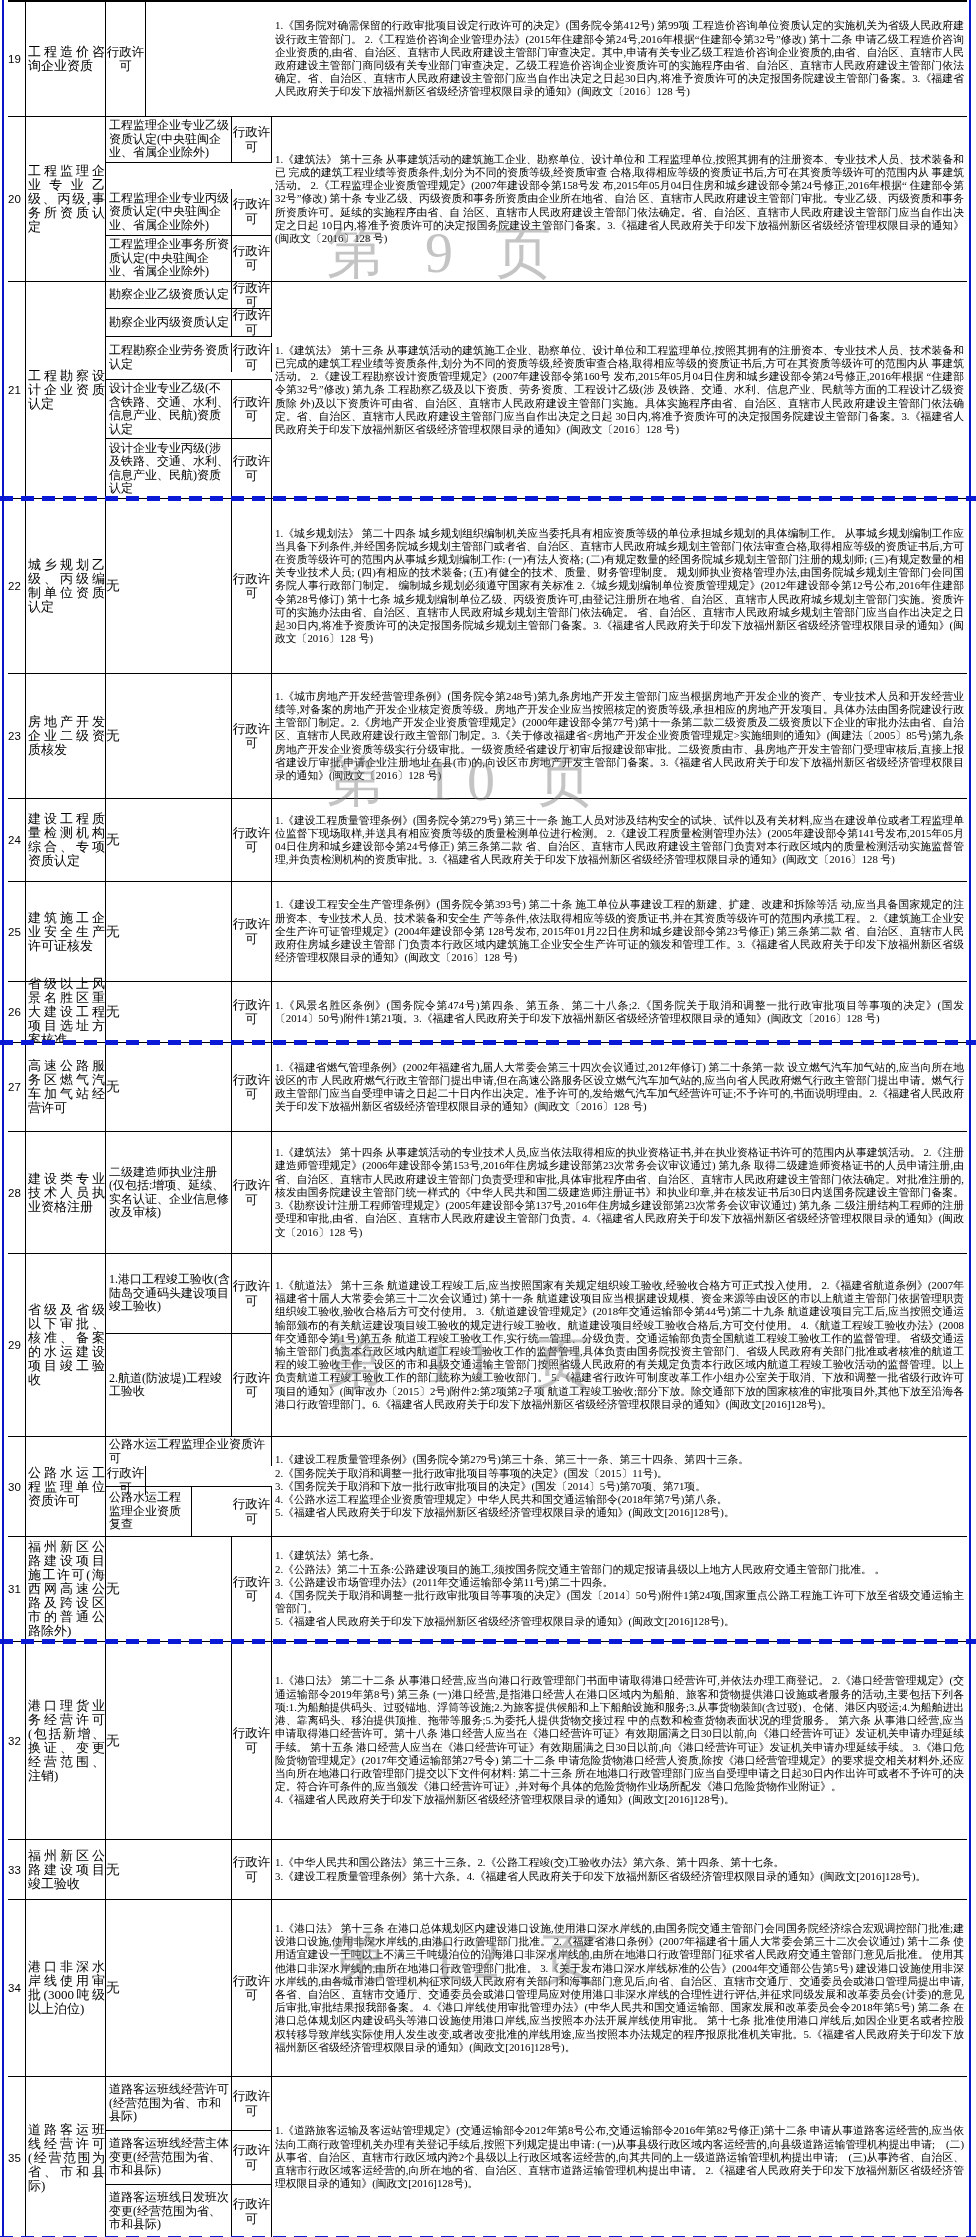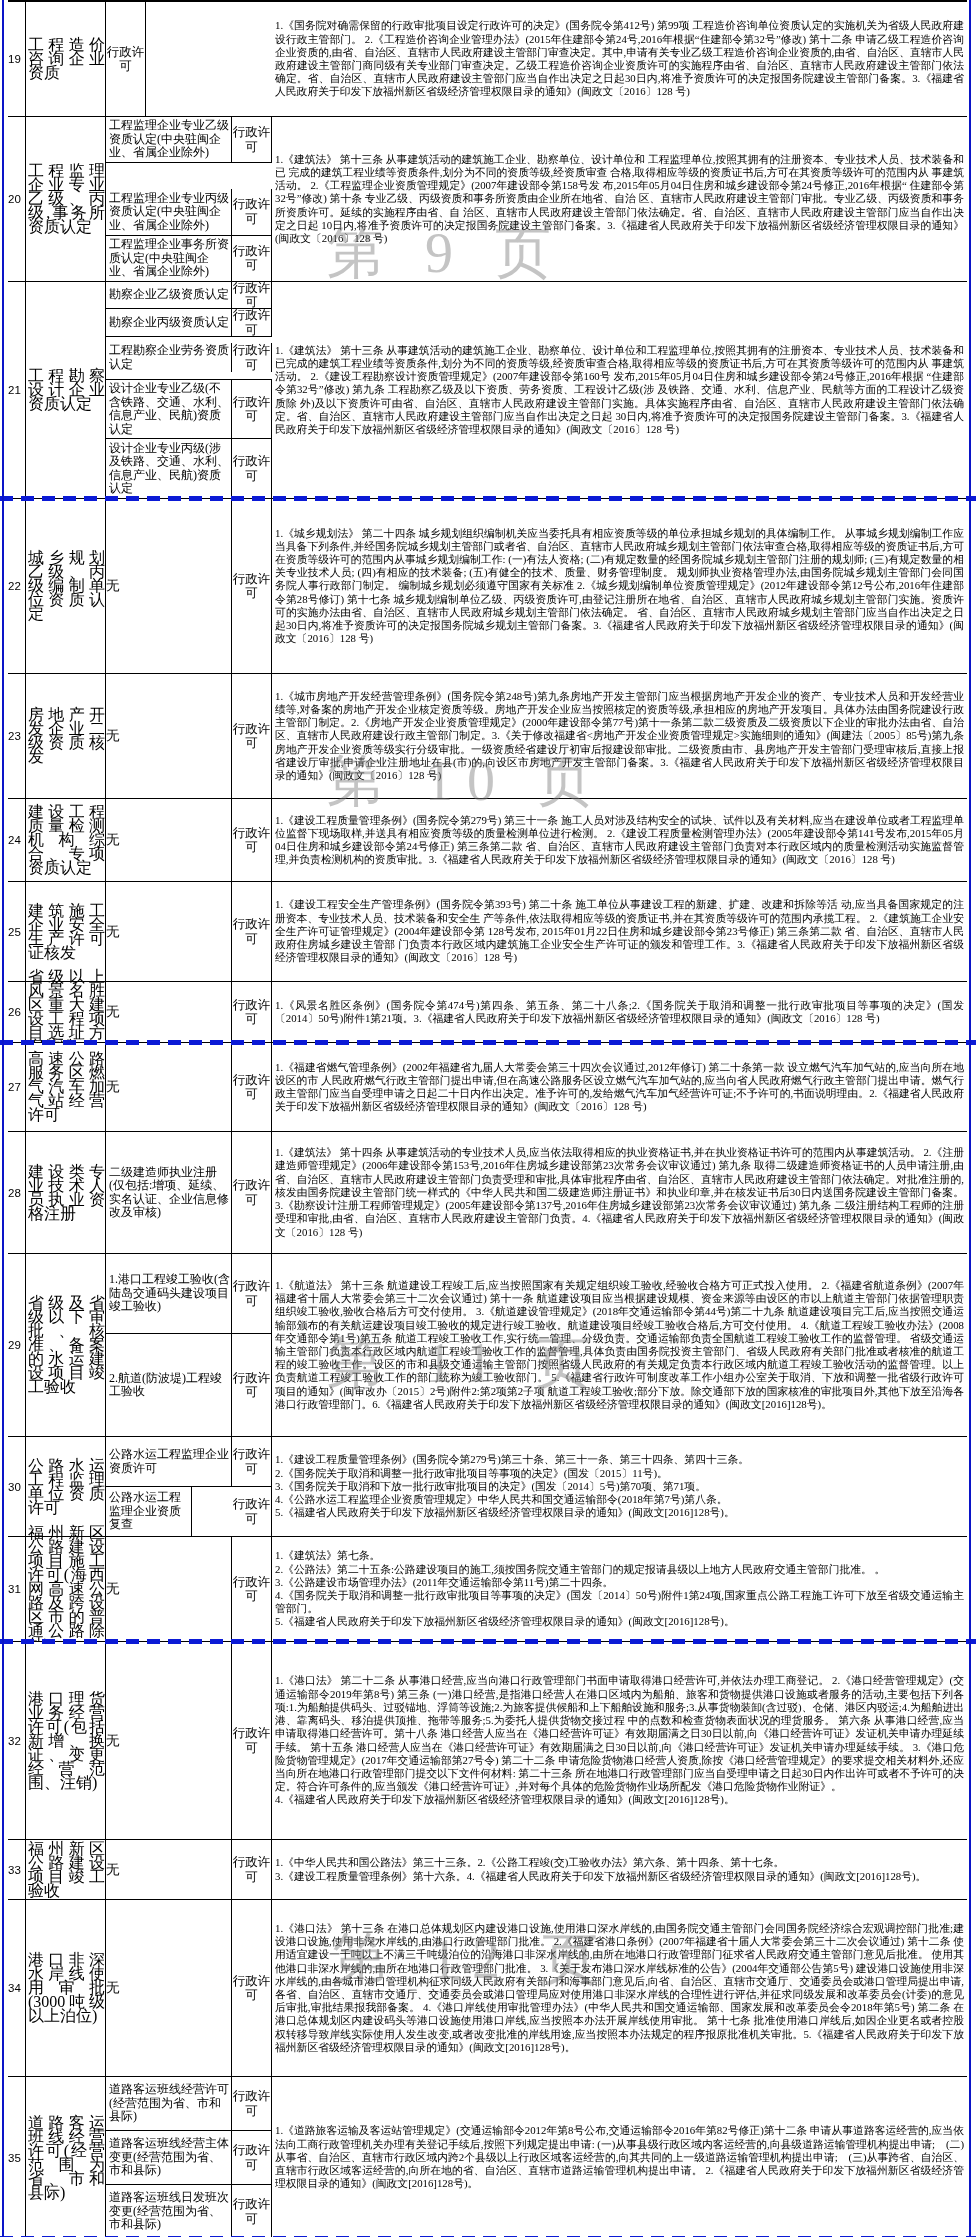--- a/index.html
+++ b/index.html
@@ -8,21 +8,21 @@
        font-family:"Liberation Serif","DejaVu Serif",serif;color:#000;}
   .accent{position:absolute;top:0;bottom:0;width:2px;background:#0a14c8;z-index:3;}
   .accent.left{left:2px;} .accent.right{left:969px;}
   .dtable{position:absolute;left:8px;top:0;width:959px;border-top:2px solid #000;z-index:1;}
   .trow{display:flex;border-bottom:1px solid #000;box-sizing:border-box;position:relative;background:#fff;}
   .cell{box-sizing:border-box;min-width:0;}
   .txt{width:100%;}
   .c-num{width:18px;display:flex;align-items:center;justify-content:center;
          font-size:11.5px;border-right:1px solid #000;font-family:"Liberation Sans",sans-serif;}
   .c-name{width:80px;border-right:1px solid #000;display:flex;align-items:center;
-          font-size:16px;line-height:14px;padding:1px 0 1px 2px;text-align:justify;}
+          font-size:13px;line-height:14px;padding:1px 0 1px 2px;text-align:justify;}
   .c-mid{width:166px;display:flex;flex-direction:column;}
   .subrow{display:flex;border-bottom:1px solid #000;min-height:0;flex:1;}
   .subrow:last-child{border-bottom:none;}
   .c-sub{flex:1;border-right:1px solid #000;display:flex;align-items:center;
          font-size:12px;line-height:13.5px;padding:1px 1px 1px 3px;}
   .subrow.none .c-sub{justify-content:center;font-size:13.5px;padding-left:0;}
   .c-type{width:40px;border-right:1px solid #000;display:flex;align-items:center;
           justify-content:center;text-align:center;font-size:12.5px;line-height:14.5px;}
   .c-legal{flex:1;display:flex;align-items:center;font-size:10.8px;line-height:13.2px;
            padding:1px 3px;text-align:justify;}
@@ -324,21 +324,21 @@
         </div>
       </div>
       <div class="trow" style="height: 100px;">
         <div class="cell c-num">
           <div class="txt">30</div>
         </div>
         <div class="cell c-name">
           <div class="txt">公路水运工程监理单位资质许可</div>
         </div>
         <div class="cell c-mid">
-          <div class="subrow" style="flex-grow: 1;">
+          <div class="subrow" style="flex-grow: 1; flex-direction: column;">
             <div class="cell c-sub">
               <div class="txt">公路水运工程监理企业资质许可</div>
             </div>
             <div class="cell c-type">
               <div class="txt">行政许可</div>
             </div>
           </div>
           <div class="subrow" style="flex-grow: 1; gap: 40px;">
             <div class="cell c-sub">
               <div class="txt">公路水运工程监理企业资质复查</div>

